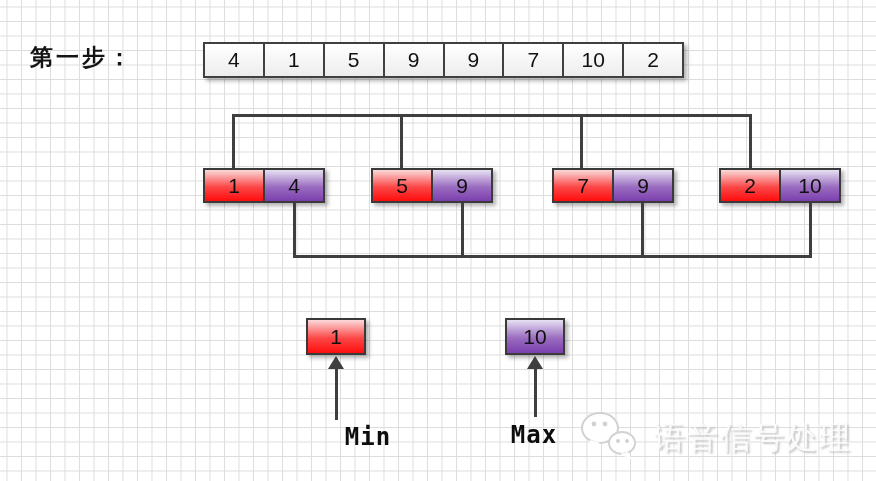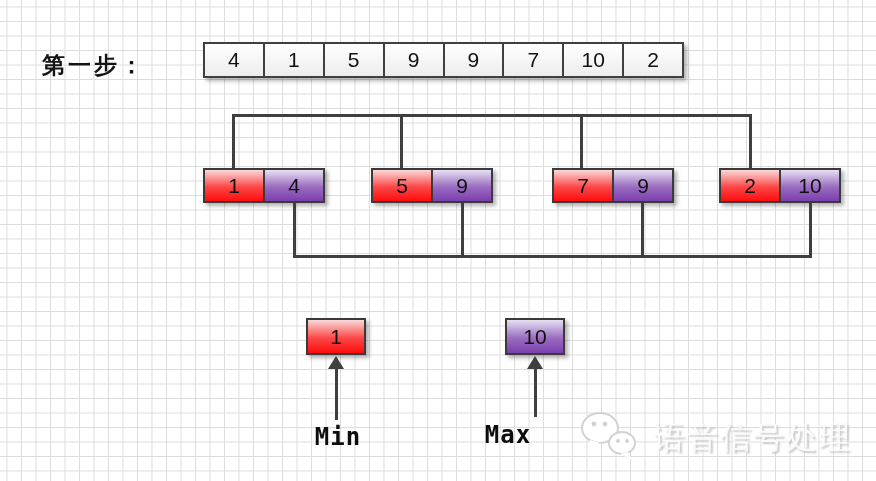--- a/index.html
+++ b/index.html
@@ -102,21 +102,21 @@
     color:#fbfbfb;
     text-shadow:2px 2px 2px #c6c6c6;
     white-space:nowrap;
   }
 </style>
 </head>
 <body>
 
 <div class="canvas">
 
-  <div class="step-label" style="left:30px;top:50px;margin-left:12px;">第一步：</div>
+  <div class="step-label" style="left:30px;top:42px;">第一步：</div>
 
   <div class="array">
     <div class="cell">4</div>
     <div class="cell">1</div>
     <div class="cell">5</div>
     <div class="cell">9</div>
     <div class="cell">9</div>
     <div class="cell">7</div>
     <div class="cell">10</div>
     <div class="cell">2</div>
@@ -149,25 +149,25 @@
   <div class="line" style="left:461px;top:203px;width:3px;height:55px;"></div>
   <div class="line" style="left:641px;top:203px;width:3px;height:55px;"></div>
   <div class="line" style="left:809px;top:203px;width:3px;height:55px;"></div>
   <div class="line" style="left:293px;top:255px;width:519px;height:3px;"></div>
 
   <div class="result-box red">1</div>
   <div class="result-box purple">10</div>
 
   <div class="arrow-head" style="left:328px;top:356px;"></div>
   <div class="arrow-shaft" style="left:335px;top:369px;height:51px;"></div>
-  <div class="minmax-label" style="left:338px;top:423px;">Min</div>
+  <div class="minmax-label" style="left:352px;top:423px;padding-left:32px;">Min</div>
 
   <div class="arrow-head" style="left:527px;top:356px;"></div>
   <div class="arrow-shaft" style="left:534px;top:369px;height:48px;"></div>
-  <div class="minmax-label" style="left:508px;top:421px;">Max</div>
+  <div class="minmax-label" style="left:534px;top:421px;">Max</div>
 
   <div class="watermark">
     <span>
       <svg width="64" height="52" viewBox="0 0 64 52">
         <g fill="#ffffff" stroke="#d2d2d2" stroke-width="2">
           <ellipse cx="22" cy="18" rx="18" ry="15"></ellipse>
           <path d="M12 30 L10 40 L22 33 Z" stroke="none" fill="#ffffff"></path>
           <ellipse cx="44" cy="33" rx="13" ry="11"></ellipse>
           <path d="M50 42 L54 50 L42 44 Z" stroke="none" fill="#ffffff"></path>
         </g>

